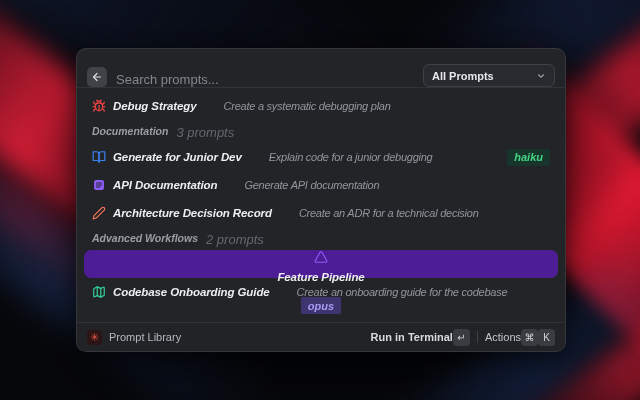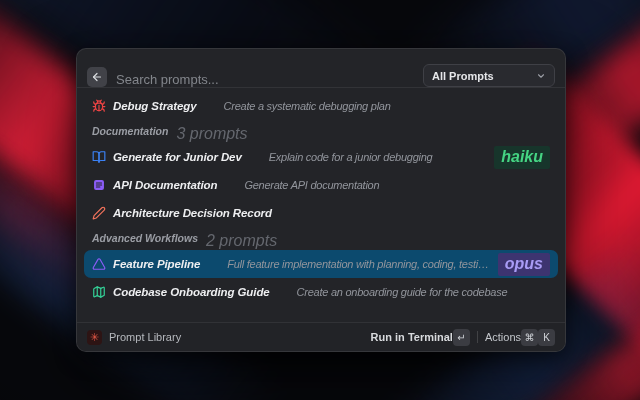--- a/index.html
+++ b/index.html
@@ -54,33 +54,33 @@
     display:flex;align-items:center;justify-content:space-between;
     background:#292a2f;border:1px solid #3f4046;border-radius:6px;
     padding:0 8px;color:#e6e7ea;font-size:11px;font-weight:700;cursor:pointer;
     font-family:"Liberation Sans",sans-serif;}
   .filter svg{width:10px;height:10px;color:#9b9ea5;}
 
   
   .list{flex:1;padding:4px 7px 4px;display:flex;flex-direction:column;gap:0;overflow:hidden;font-style:italic;}
   .row{display:flex;align-items:center;gap:7px;height:28px;flex:0 0 28px;
     padding:0 8px;border-radius:7px;cursor:pointer;}
-  .row.selected{background:#0c4a6e;}
+  .row.selected{background:#4c1d95;flex-direction:column;}
   .row .icn{width:14px;height:14px;flex:0 0 14px;display:flex;align-items:center;justify-content:center;}
   .row .icn svg{width:14px;height:14px;}
   .title{font-size:11.5px;font-weight:700;color:#edeef0;white-space:nowrap;letter-spacing:-.1px;}
   .subtitle{flex:1;min-width:0;font-size:11px;color:#92959c;letter-spacing:-.25px;
     white-space:nowrap;overflow:hidden;text-overflow:ellipsis;padding-left:20px;}
-  .badge{flex:0 0 auto;font-size:16px;font-weight:700;padding:2.5px 7px;border-radius:2px;letter-spacing:0;}
+  .badge{flex:0 0 auto;font-size:11px;font-weight:700;padding:2.5px 7px;border-radius:2px;letter-spacing:0;}
   .badge.haiku{background:#17352b;color:#45d483;}
   .badge.opus{background:#3d3470;color:#a99cf5;}
   .section{display:flex;gap:8px;height:18px;flex:0 0 18px;
     padding:0 8px;margin-top:5px;}
   .section .label{font-size:10.5px;font-weight:700;color:#9b9ea5;}
-  .section .count{font-size:16px;color:#64676e;}
+  .section .count{font-size:13px;color:#64676e;}
 
   .c-red{color:#ef4444;} .c-blue{color:#3b82f6;} .c-purple{color:#8b5cf6;}
   .c-coral{color:#f3735c;} .c-green{color:#34d399;}
 
   
   .footer{height:28px;flex:0 0 28px;border-top:1px solid rgba(255,255,255,.07);
     display:flex;align-items:center;gap:7px;padding:0 10px;background:#222327;}
   .logo{width:15px;height:15px;border-radius:4px;background:#2d1414;color:#e25745;
     font-size:11px;line-height:15px;text-align:center;flex:0 0 auto;}
   .app-label{font-size:11px;color:#b6b9be;}
@@ -181,20 +181,21 @@
       <span class="subtitle">Generate API documentation</span>
     </div>
 
     <div class="row">
       <span class="icn c-coral">
         <svg viewBox="0 0 24 24" fill="none" stroke="currentColor" stroke-width="2" stroke-linecap="round" stroke-linejoin="round">
             <path d="M17 3a2.828 2.828 0 1 1 4 4L7.5 20.5 2 22l1.5-5.5L17 3z"></path>
           </svg>
       </span>
       <span class="title">Architecture Decision Record</span>
+      <span class="subtitle">Create an ADR for a technical decision</span>
     </div>
 
     <div class="section">
       <span class="label">Advanced Workflows</span>
       <span class="count">2 prompts</span>
     </div>
 
     <div class="row selected">
       <span class="icn c-purple">
         <svg viewBox="0 0 24 24" fill="none" stroke="currentColor" stroke-width="2" stroke-linecap="round" stroke-linejoin="round">

